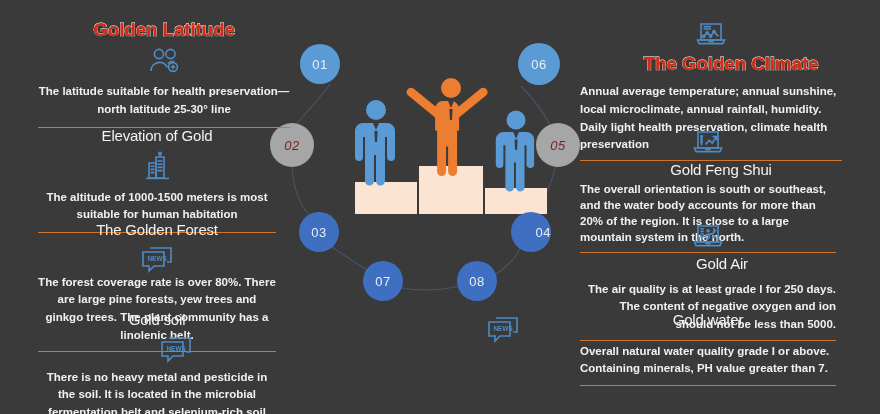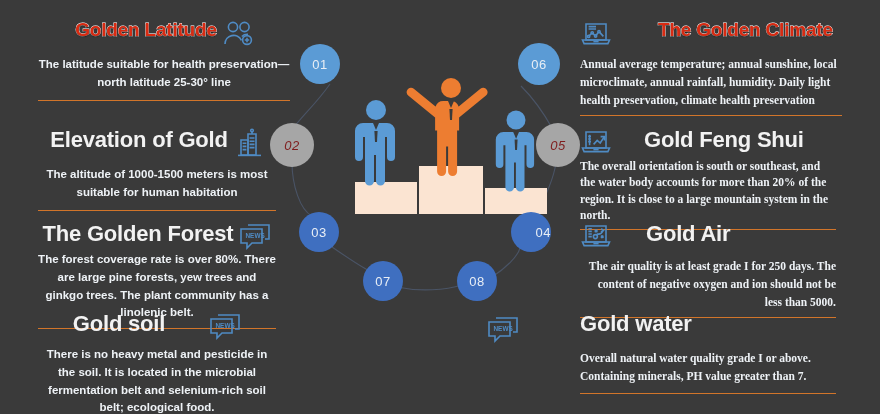--- a/index.html
+++ b/index.html
@@ -28,29 +28,30 @@
     letter-spacing: 0.5px;
     font-family: "Liberation Sans", sans-serif;
   }
   .c-lightblue { background: #5b9bd5; }
   .c-blue      { background: #3f6fc0; }
   .c-gray      { background: #a6a6a6; color: #7f1d1d; font-style: italic; }
 
   
   .block { position: absolute; }
   .block .hd {
-    display: flex; gap: 6px;
+    display: flex; align-items: center; gap: 6px;
     white-space: nowrap;
+    flex-direction: column;
   }
   .hd-left  { justify-content: flex-start; }
   .hd-center{ justify-content: center; }
 
   .title {
-    font-size: 22px;
-    font-weight: bold;
+    font-size: 15px;
+    font-weight: normal;
     color: #f2f2f2;
     letter-spacing: -0.2px;
     line-height: 1.1;
   }
   .title-red {
     font-size: 19px;
     font-weight: bold;
     color: #d92b12;
     letter-spacing: -0.2px;
     line-height: 1.1;
@@ -58,21 +59,21 @@
     paint-order: stroke fill;
     text-shadow: 0 1px 1px rgba(0,0,0,0.55);
   }
   .body {
     font-size: 11.5px;
     font-weight: bold;
     color: #eef2f6;
     line-height: 1.55;
   }
   .t-center { text-align: center; }
-  .t-left   { text-align: left; font-family: Liberation Serif, serif; }
+  .t-left   { text-align: left; }
   .rule {
     height: 0; border-top: 1.6px solid #d2752a;
     margin-top: 4px;
   }
 
   
   .icon { display: inline-block; line-height: 0; flex: 0 0 auto; }
   .ico-blue { stroke: #4f8bc4; fill: none; stroke-width: 1.6; }
   .news-label {
     font-size: 6.4px; font-weight: bold; fill: #4f8bc4; stroke: none;

